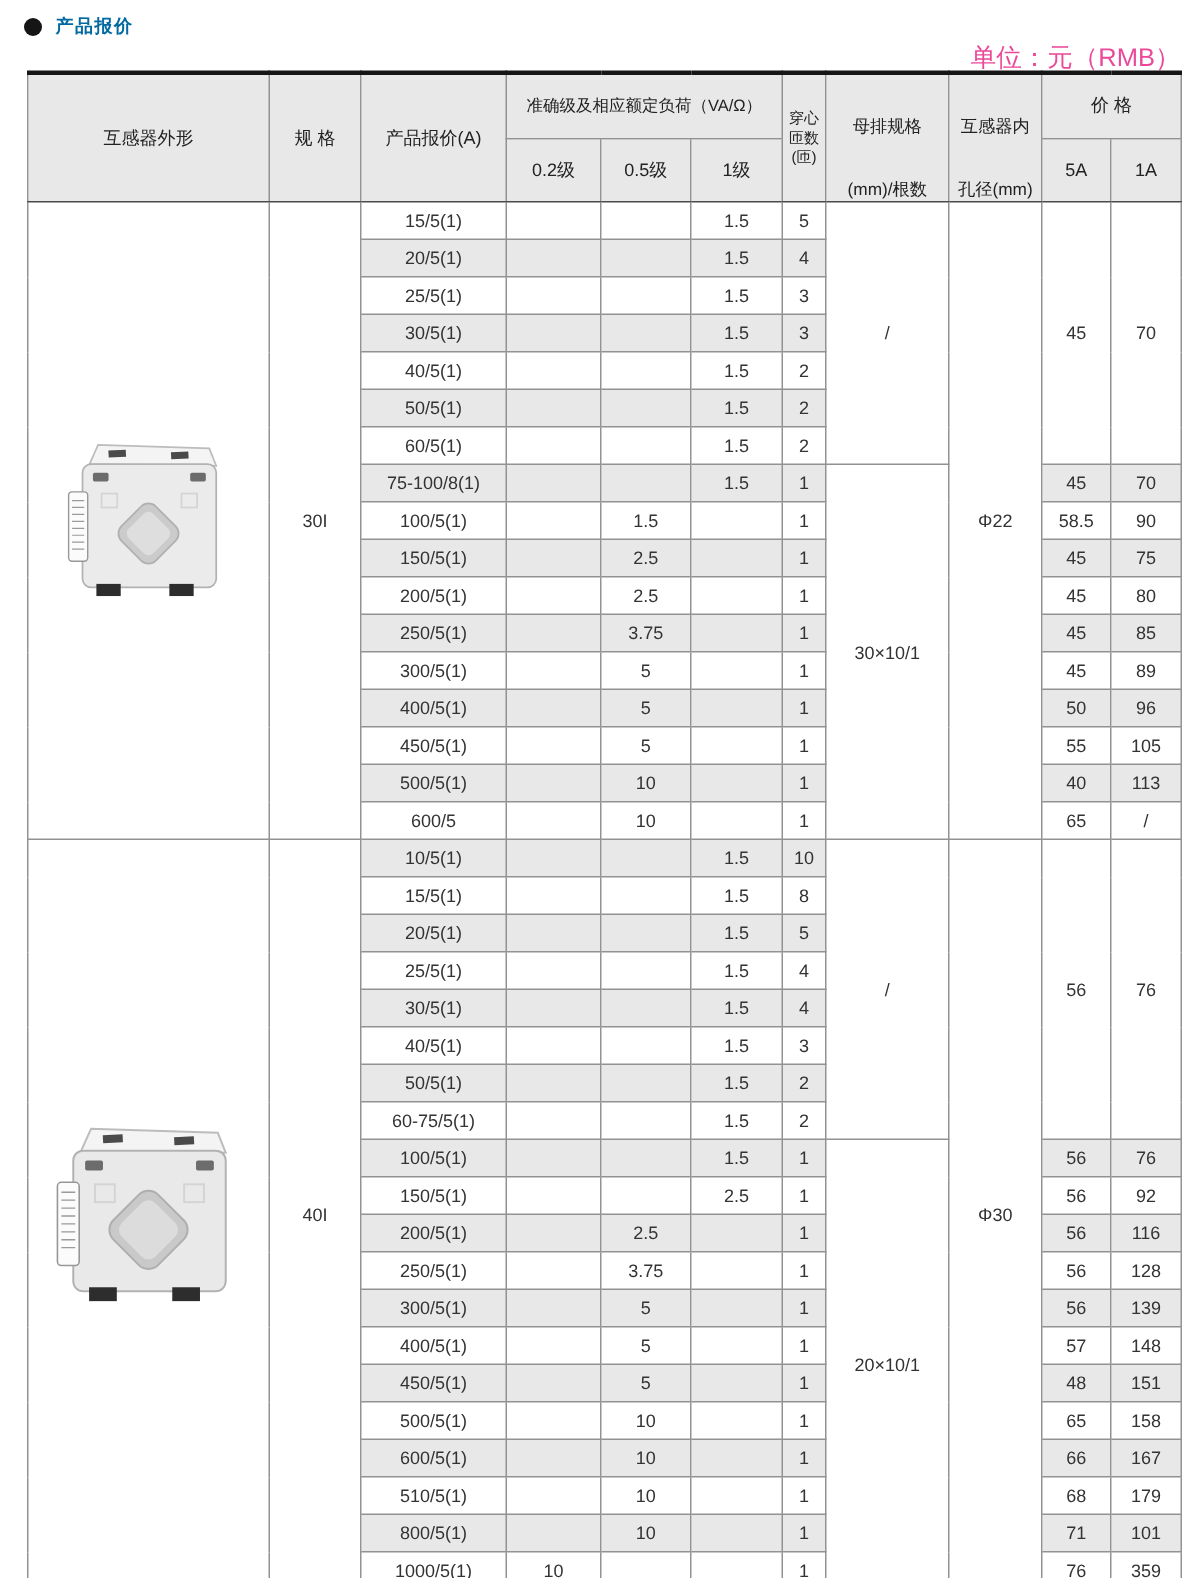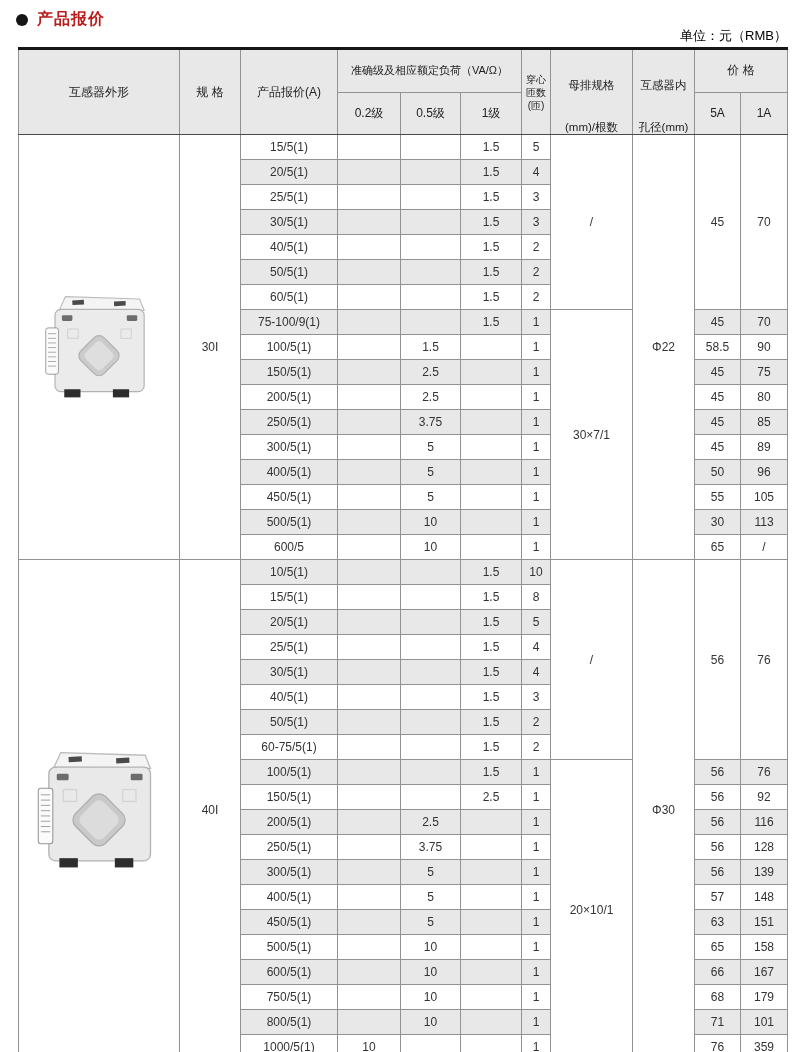--- a/index.html
+++ b/index.html
@@ -1,22 +1,22 @@
 <!DOCTYPE html>
 <html><head>
 <meta charset="utf-8">
 <style>
   html,body{margin:0;padding:0;background:#ffffff;}
   body{width:800px;height:1052px;font-family:"Liberation Sans",sans-serif;color:#2e2e2e;position:relative;overflow:hidden;}
   .page{position:absolute;inset:0;background:#fff;}
 
   .title-row{position:absolute;left:16px;top:9px;display:flex;align-items:center;gap:9px;}
   .bullet{width:12px;height:12px;border-radius:50%;background:#151515;}
-  .title-text{font-size:16px;font-weight:bold;color:#b91c1c;letter-spacing:1px;}
-  .unit-note{position:absolute;right:13px;top:27px;font-size:13px;color:#000000;}
+  .title-text{font-size:12px;font-weight:bold;color:#0369a1;letter-spacing:1px;}
+  .unit-note{position:absolute;right:13px;top:27px;font-size:17px;color:#ec4899;}
 
   table.price{position:absolute;left:18px;top:47px;width:769px;border-collapse:collapse;table-layout:fixed;
     border-top:3px solid #161616;border-bottom:3px solid #161616;}
   th,td{border:1px solid #929292;text-align:center;vertical-align:middle;padding:0;font-weight:normal;
     overflow:hidden;white-space:nowrap;}
   thead th{background:#e8e8e8;color:#222;font-size:12px;height:26px;}
   thead tr.h2 th{height:26px;}
   thead tr.h2 th, thead th[rowspan]{border-bottom:1.5px solid #4a4a4a;}
   th.group-acc{font-size:11px;}
   .hline{display:block;line-height:13px;font-size:10px;}
@@ -153,26 +153,26 @@
           <td class="shade">2</td>
         </tr>
         <tr>
           <td>60/5(1)</td>
           <td></td>
           <td></td>
           <td>1.5</td>
           <td>2</td>
         </tr>
         <tr>
-          <td class="shade">75-100/9(1)</td>
-          <td class="shade"></td>
-          <td class="shade"></td>
-          <td class="shade">1.5</td>
-          <td class="shade">1</td>
-          <td rowspan="10" class="busbar-cell">30×7/1</td>
+          <td class="shade">75-100/8(1)</td>
+          <td class="shade"></td>
+          <td class="shade"></td>
+          <td class="shade">1.5</td>
+          <td class="shade">1</td>
+          <td rowspan="10" class="busbar-cell">30×10/1</td>
           <td class="shade">45</td>
           <td class="shade">70</td>
         </tr>
         <tr>
           <td>100/5(1)</td>
           <td></td>
           <td>1.5</td>
           <td></td>
           <td>1</td>
           <td>58.5</td>
@@ -231,21 +231,21 @@
           <td>1</td>
           <td>55</td>
           <td>105</td>
         </tr>
         <tr>
           <td class="shade">500/5(1)</td>
           <td class="shade"></td>
           <td class="shade">10</td>
           <td class="shade"></td>
           <td class="shade">1</td>
-          <td class="shade">30</td>
+          <td class="shade">40</td>
           <td class="shade">113</td>
         </tr>
         <tr>
           <td>600/5</td>
           <td></td>
           <td>10</td>
           <td></td>
           <td>1</td>
           <td>65</td>
           <td>/</td>
@@ -387,21 +387,21 @@
           <td>1</td>
           <td>57</td>
           <td>148</td>
         </tr>
         <tr>
           <td class="shade">450/5(1)</td>
           <td class="shade"></td>
           <td class="shade">5</td>
           <td class="shade"></td>
           <td class="shade">1</td>
-          <td class="shade">63</td>
+          <td class="shade">48</td>
           <td class="shade">151</td>
         </tr>
         <tr>
           <td>500/5(1)</td>
           <td></td>
           <td>10</td>
           <td></td>
           <td>1</td>
           <td>65</td>
           <td>158</td>
@@ -409,21 +409,21 @@
         <tr>
           <td class="shade">600/5(1)</td>
           <td class="shade"></td>
           <td class="shade">10</td>
           <td class="shade"></td>
           <td class="shade">1</td>
           <td class="shade">66</td>
           <td class="shade">167</td>
         </tr>
         <tr>
-          <td>750/5(1)</td>
+          <td>510/5(1)</td>
           <td></td>
           <td>10</td>
           <td></td>
           <td>1</td>
           <td>68</td>
           <td>179</td>
         </tr>
         <tr>
           <td class="shade">800/5(1)</td>
           <td class="shade"></td>

